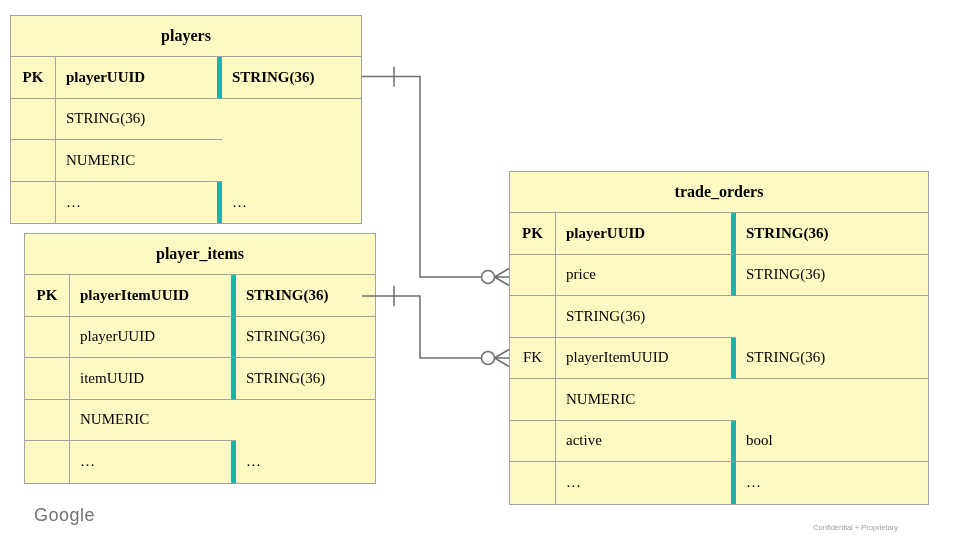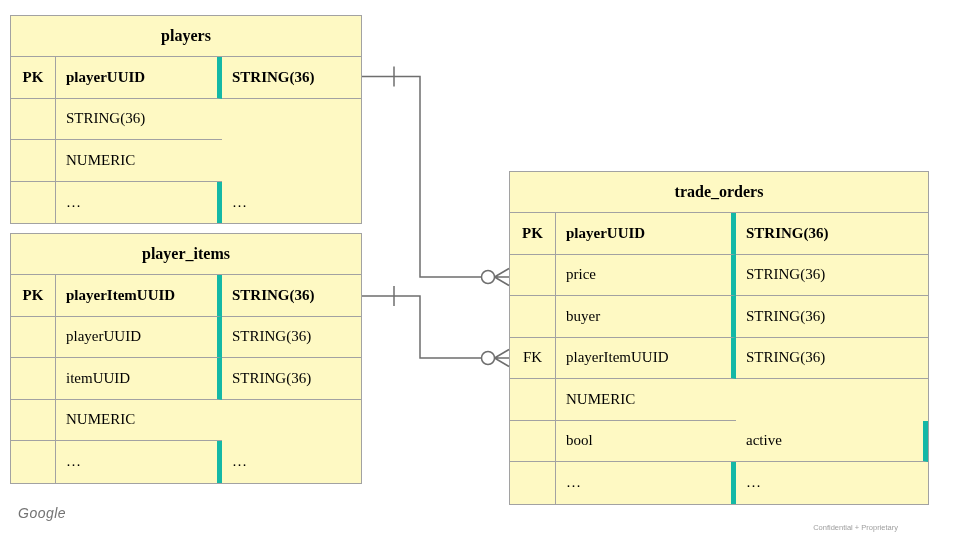--- a/index.html
+++ b/index.html
@@ -49,25 +49,24 @@
   }
   #connector-layer path, #connector-layer line {
     stroke:#6e6e6e; stroke-width:1.5; fill:none;
   }
   #connector-layer circle {
     stroke:#6e6e6e; stroke-width:1.5; fill:#ffffff;
   }
 
   .google-logo {
     position:absolute;
-    left:18px; top:505px;
-    font-size:14px;
+    left:34px; top:505px;
+    font-size:18px;
     color:#737373;
     letter-spacing:0.5px;
-    font-style:italic;
   }
   .confidential {
     position:absolute;
     right:62px; top:513px;
     font-size:7.5px;
     color:#9e9e9e;
     margin-top:10px;
   }
 </style>
 </head>
@@ -90,21 +89,21 @@
       <div class="cell key"></div>
       <div class="cell type">NUMERIC</div>
     </div>
     <div class="erd-row">
       <div class="cell key"></div>
       <div class="cell name">…</div>
       <div class="cell type">…</div>
     </div>
   </div>
 
-  <div class="erd-table" style="left:10px; top:233px; width:352px;">
+  <div class="erd-table" style="left:24px; top:233px; width:352px;">
     <div class="erd-title">player_items</div>
     <div class="erd-row pk-row">
       <div class="cell key">PK</div>
       <div class="cell name">playerItemUUID</div>
       <div class="cell type">STRING(36)</div>
     </div>
     <div class="erd-row">
       <div class="cell key"></div>
       <div class="cell name">playerUUID</div>
       <div class="cell type">STRING(36)</div>
@@ -132,36 +131,35 @@
       <div class="cell name">playerUUID</div>
       <div class="cell type">STRING(36)</div>
     </div>
     <div class="erd-row">
       <div class="cell key"></div>
       <div class="cell name">price</div>
       <div class="cell type">STRING(36)</div>
     </div>
     <div class="erd-row">
       <div class="cell key"></div>
-      <div class="cell name">buyer</div>
       <div class="cell type">STRING(36)</div>
     </div>
     <div class="erd-row">
       <div class="cell key">FK</div>
       <div class="cell name">playerItemUUID</div>
       <div class="cell type">STRING(36)</div>
     </div>
     <div class="erd-row">
       <div class="cell key"></div>
       <div class="cell type">NUMERIC</div>
     </div>
     <div class="erd-row">
       <div class="cell key"></div>
+      <div class="cell name">active</div>
       <div class="cell type">bool</div>
-      <div class="cell name">active</div>
     </div>
     <div class="erd-row">
       <div class="cell key"></div>
       <div class="cell name">…</div>
       <div class="cell type">…</div>
     </div>
   </div>
 
   <svg id="connector-layer" viewBox="0 0 960 540" xmlns="http://www.w3.org/2000/svg">
     <g>

